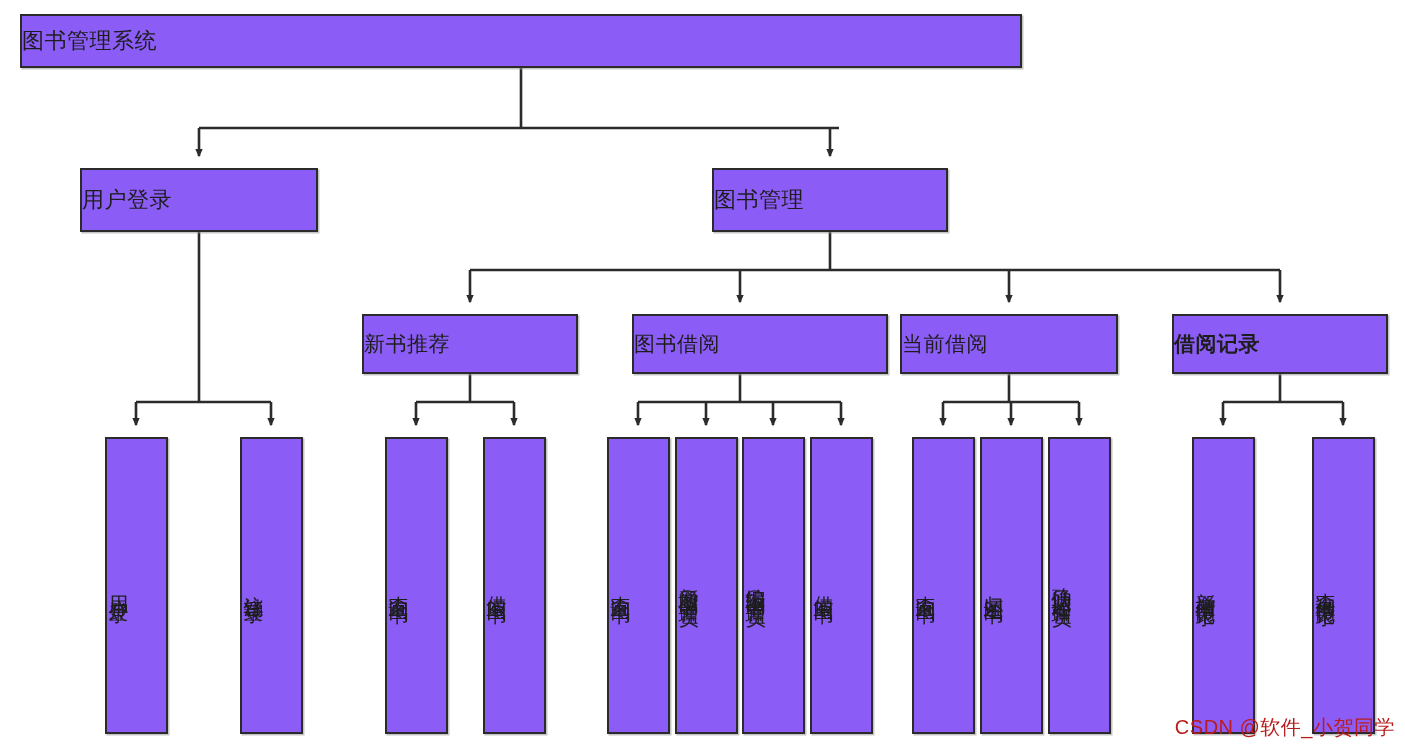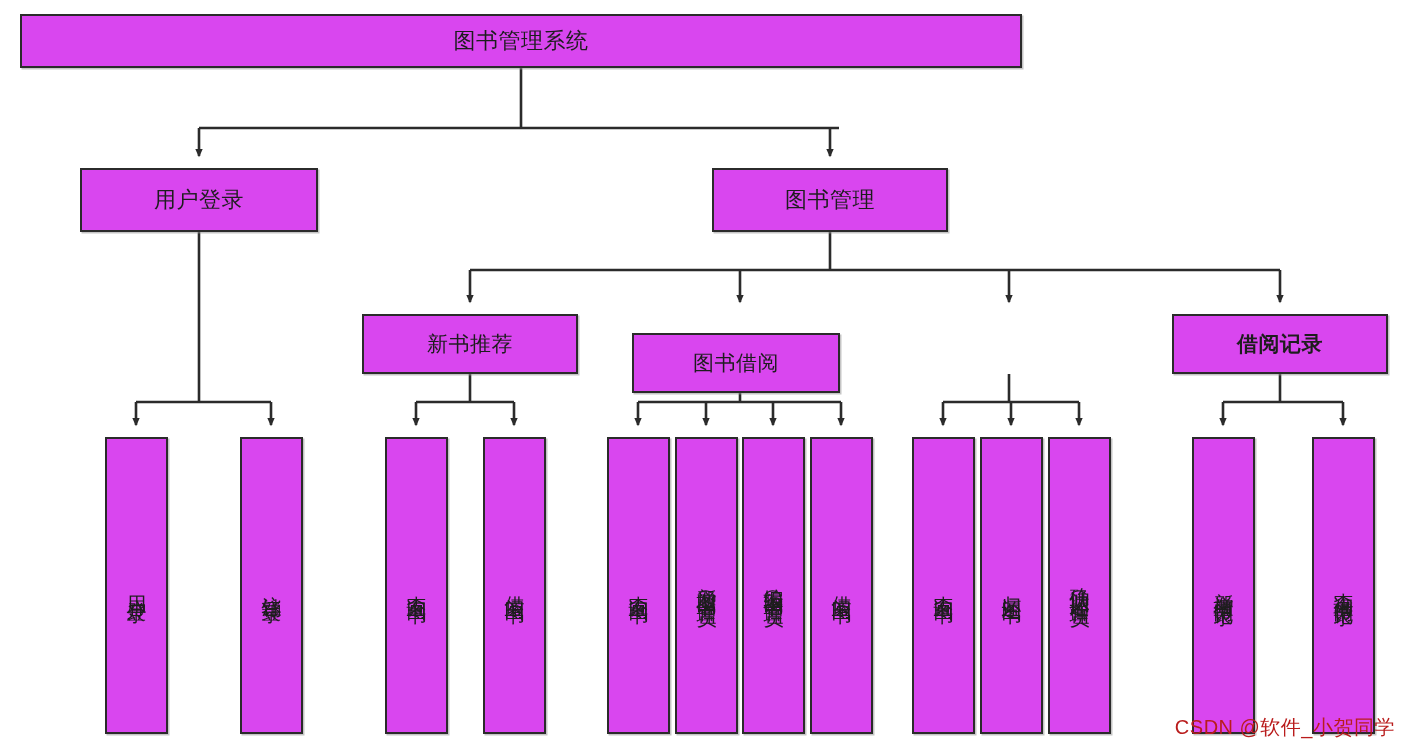--- a/index.html
+++ b/index.html
@@ -24,24 +24,23 @@
     left: 0;
     top: 0;
     width: 1405px;
     height: 747px;
     pointer-events: none;
   }
   .node {
     position: absolute;
     box-sizing: border-box;
     border: 2.5px solid #2b2b2b;
-    background: #d946ef;
+    background: #8b5cf6;
     display: flex;
     align-items: center;
-    justify-content: center;
     box-shadow: 1.5px 1.5px 0 rgba(150,150,150,0.55);
   }
   .node .label {
     font-size: 21px;
     line-height: 1.15;
     letter-spacing: 0.5px;
     color: #1d1d1d;
     text-align: center;
     white-space: nowrap;
   }
@@ -128,22 +127,25 @@
   <div class="node level2" style="left: 80px; top: 168px; width: 238px; height: 64px;">
     <span class="label">用户登录</span>
   </div>
   <div class="node level3" style="left: 362px; top: 314px; width: 216px; height: 60px;">
     <span class="label">新书推荐</span>
   </div>
 
   <div class="node level2" style="left: 712px; top: 168px; width: 236px; height: 64px;">
     <span class="label">图书管理</span>
   </div>
-  <div class="node level3" style="left: 632px; top: 314px; width: 208px; height: 60px; margin-top: 19px;">
+  <div class="node level3" style="left: 632px; top: 314px; width: 256px; height: 60px;">
     <span class="label">图书借阅</span>
+  </div>
+  <div class="node level3" style="left: 900px; top: 314px; width: 218px; height: 60px;">
+    <span class="label">当前借阅</span>
   </div>
   <div class="node level3" style="left: 1172px; top: 314px; width: 216px; height: 60px; font-weight: bold;">
     <span class="label">借阅记录</span>
   </div>
 
   <div class="node vertical" style="left: 105px; top: 437px; width: 63px; height: 297px;">
     <span class="label">用户登录</span>
   </div>
   <div class="node vertical" style="left: 240px; top: 437px; width: 63px; height: 297px;">
     <span class="label">注销登录</span>

